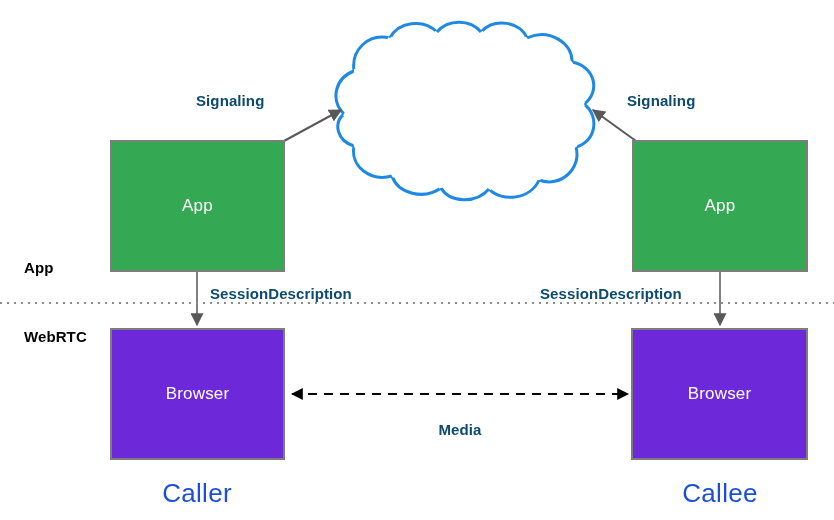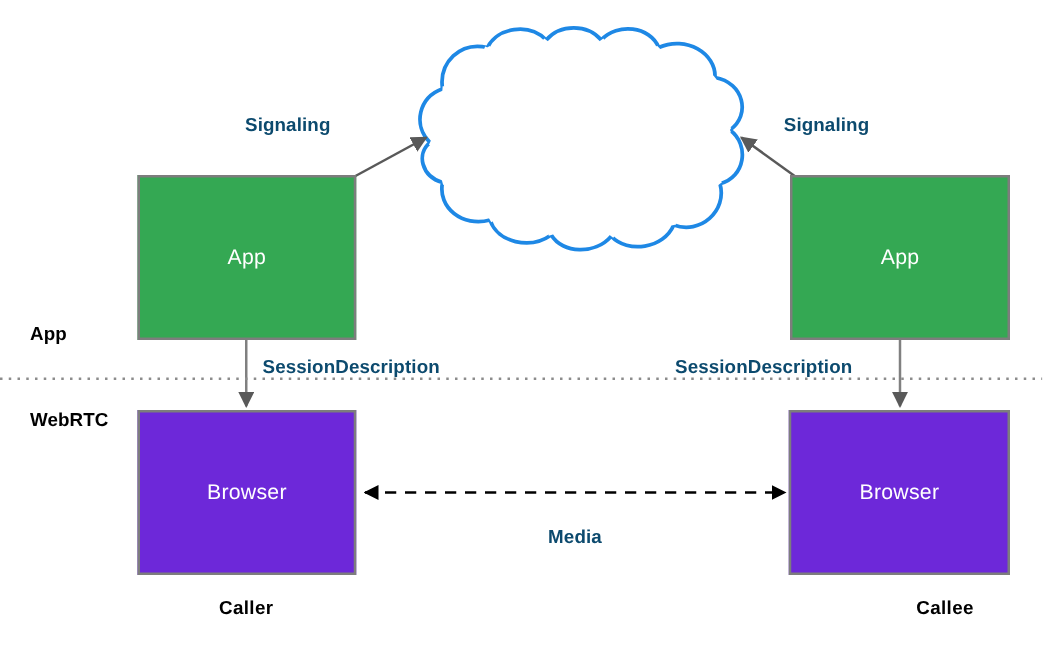--- a/index.html
+++ b/index.html
@@ -47,23 +47,23 @@
     font-weight: bold;
     color: #0c4a6e;
     font-size: 15px;
     letter-spacing: 0.1px;
   }
   .lbl-tier {
     font-size: 15px;
     color: #000000;
   }
   .lbl-party {
-    font-size: 15px;
-    color: #000000;
-    font-weight: bold;
+    font-size: 26px;
+    color: #1d4ed8;
+    font-weight: normal;
     letter-spacing: 0.3px;
   }
   .lbl-center {
     transform: translateX(-50%);
   }
 </style>
 </head>
 <body>
 
 <div id="canvas">
@@ -146,15 +146,15 @@
   <div class="lbl" style="left:540px; top:285px;">SessionDescription</div>
 
   <div class="lbl lbl-tier" style="left:24px; top:259px;">App</div>
 
   <div class="lbl lbl-tier" style="left:24px; top:328px;">WebRTC</div>
 
   <div class="lbl lbl-center" style="left:460px; top:421px;">Media</div>
 
   <div class="lbl lbl-party lbl-center" style="left:197px; top:478px;">Caller</div>
 
-  <div class="lbl lbl-party lbl-center" style="left:756px; top:478px;text-align:center;">Callee</div>
+  <div class="lbl lbl-party lbl-center" style="left:720px; top:478px;text-align:center;">Callee</div>
 
 </div>
 
 </body></html>

